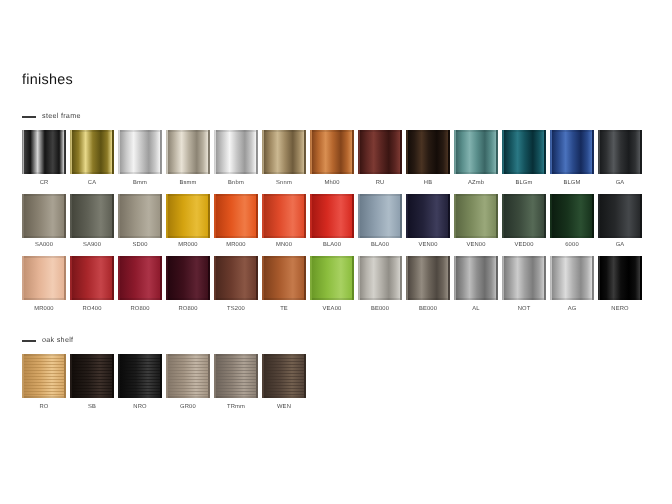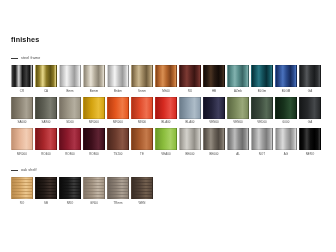--- a/index.html
+++ b/index.html
@@ -22,21 +22,21 @@
     height: 252px;
     background: #ffffff;
     box-sizing: border-box;
     padding: 0;
   }
   .page-title {
     position: absolute;
     left: 11px;
     top: 36px;
     font-size: 7.2px;
-    font-weight: 700;
+    font-weight: 400;
     letter-spacing: 0.02em;
     color: #141414;
     line-height: 1;
   }
   .section {
     position: absolute;
     left: 11px;
     width: 314px;
   }
   .section-head {

